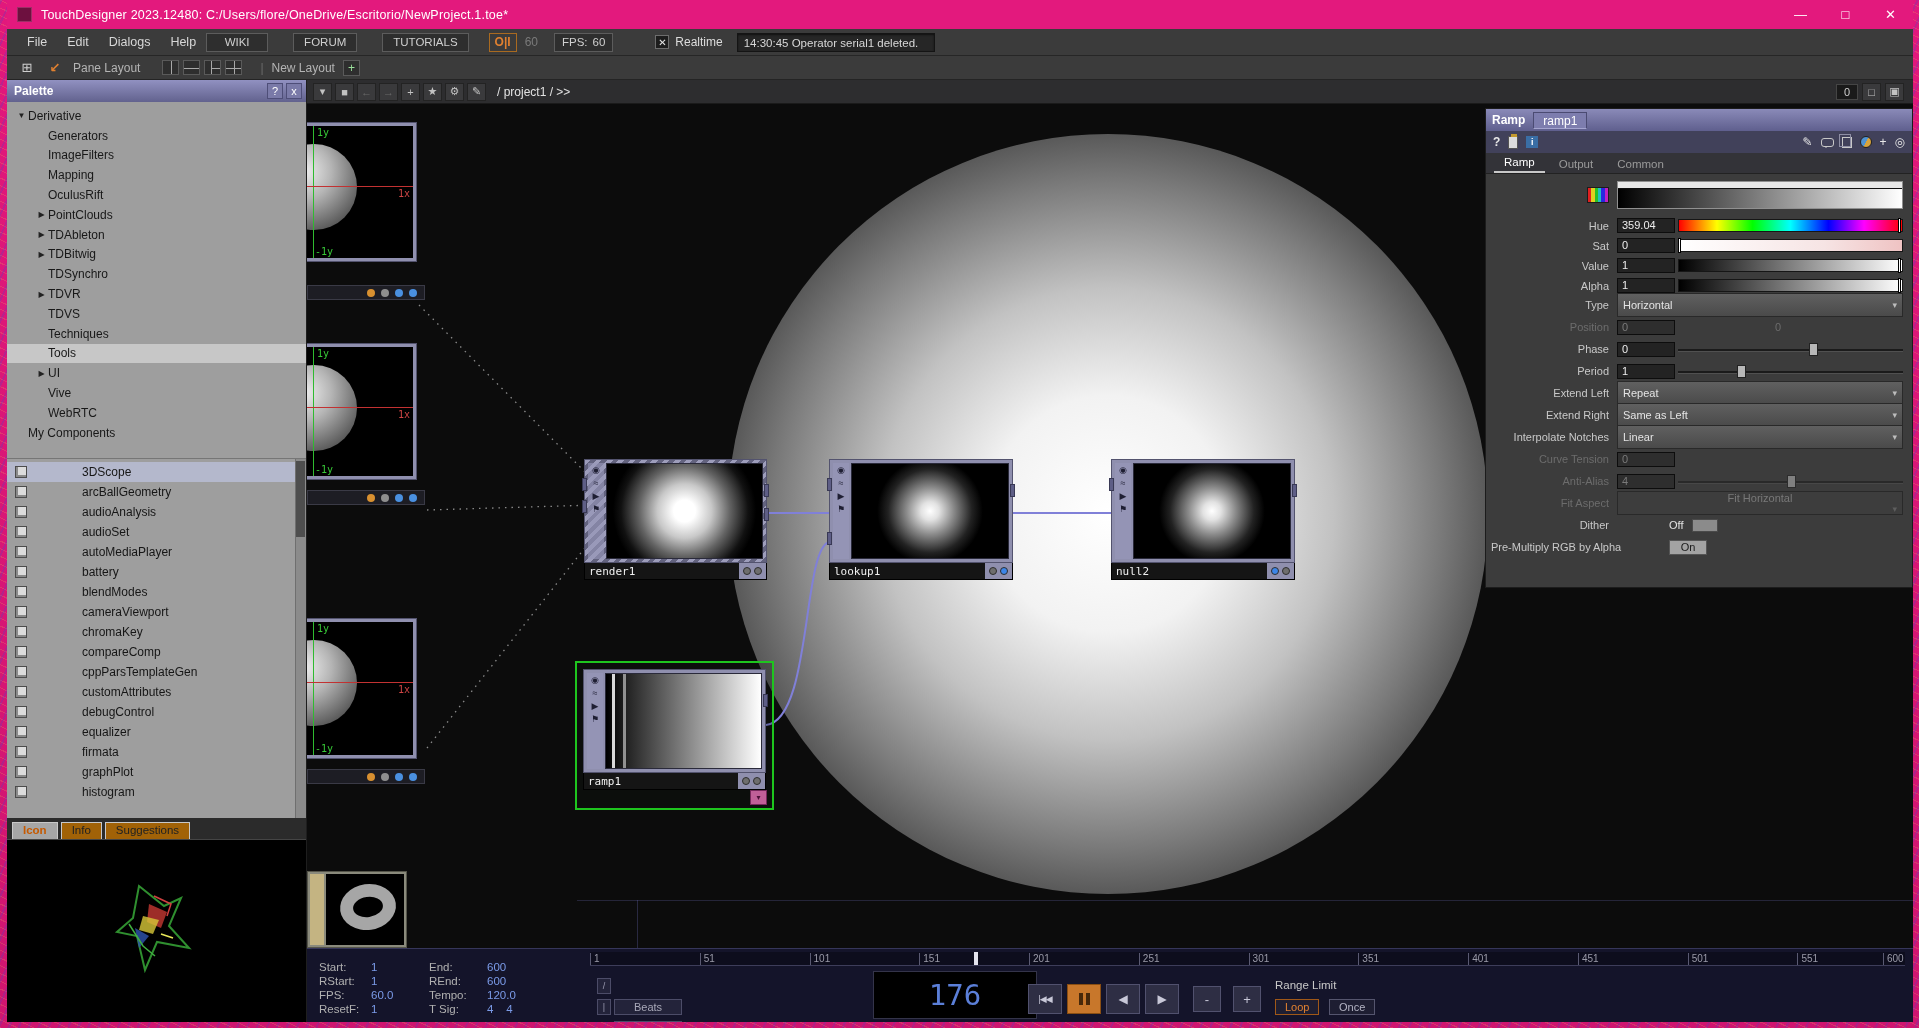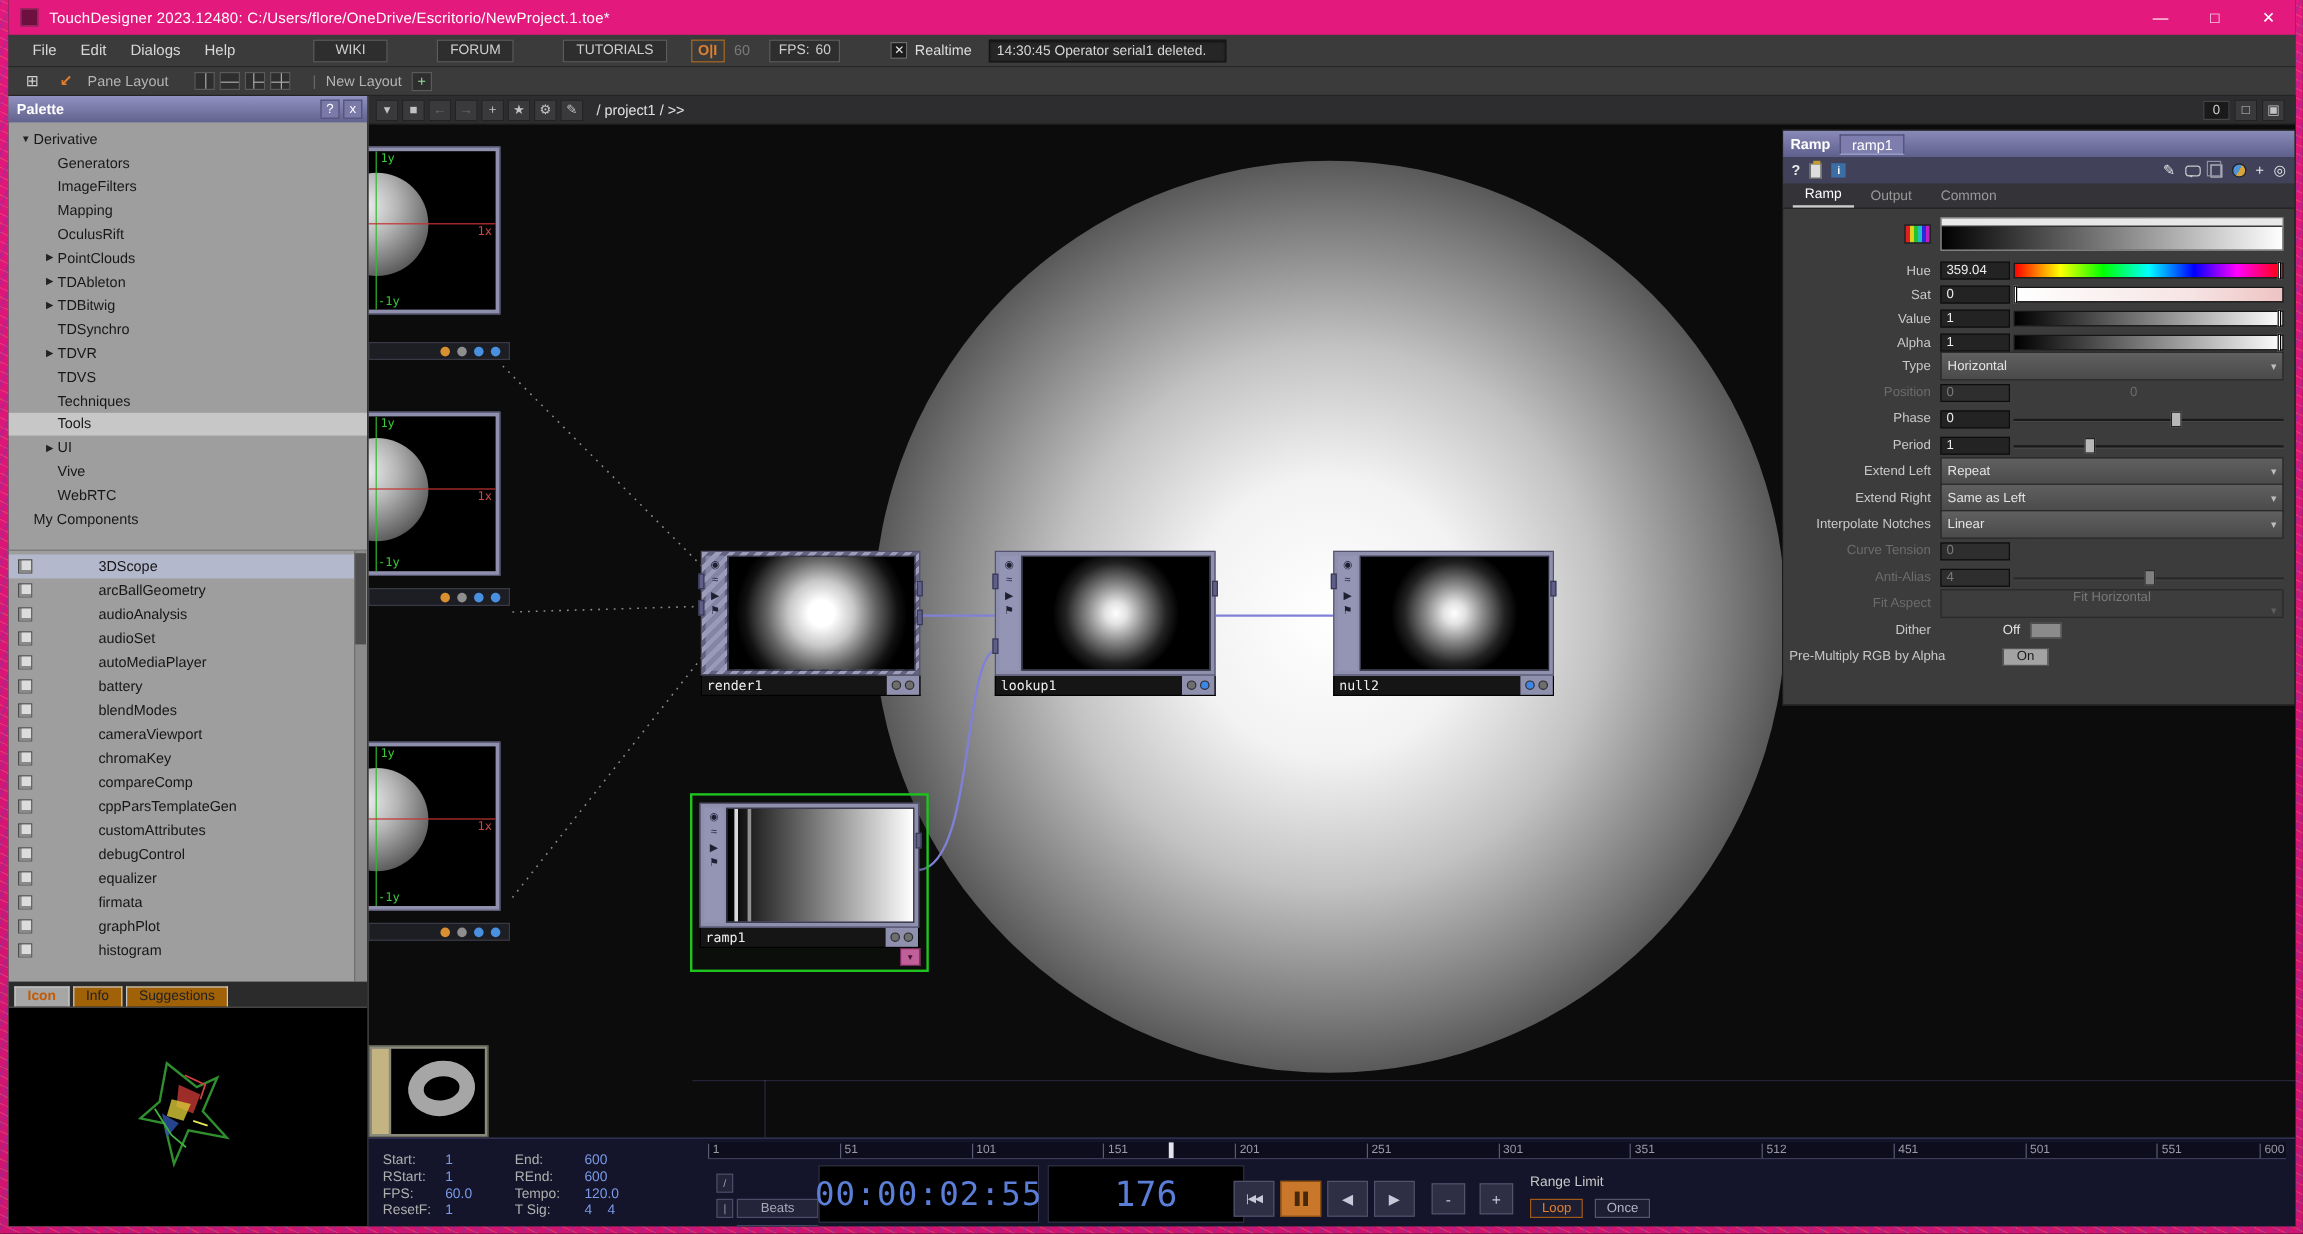--- a/index.html
+++ b/index.html
@@ -15,21 +15,21 @@
 .titlebar{position:absolute;left:0;top:0;right:0;height:29px;background:#e3197d;display:flex;align-items:center;color:#fff;z-index:100;}
 .tb-icon{width:15px;height:15px;margin:0 9px 0 10px;background:#6d103f;border:1px solid #9c2f66;flex:none;}
 .tb-title{font-size:12.5px;letter-spacing:.2px;}
 .tb-controls{margin-left:auto;display:flex;height:100%;}
 .tb-btn{width:45px;height:100%;display:flex;align-items:center;justify-content:center;font-size:13px;cursor:default;}
 
 
 .menubar{position:absolute;left:0;top:29px;right:0;height:27px;background:#3b3b3b;border-bottom:1px solid #262626;display:flex;align-items:center;z-index:90;}
 .menu-items{display:flex;margin-left:10px;}
 .menu-item{padding:4px 10px;color:#d8d8d8;font-size:12.5px;}
-.menu-links{display:flex;gap:41px;margin-left:55px;}
+.menu-links{display:flex;gap:25px;}
 .link-btn{min-width:62px;height:19px;background:#2e2e2e;border:1px solid #5c5c5c;color:#cfcfcf;font-size:11.5px;display:flex;align-items:center;justify-content:center;padding:0 10px;}
 .oi-badge{margin-left:20px;height:19px;padding:0 5px;border:1px solid #a96a20;color:#e08030;font-weight:bold;font-size:12px;display:flex;align-items:center;}
 .oi-dim{margin-left:8px;color:#7a7a7a;font-size:12px;}
 .fps-box{margin-left:16px;height:19px;padding:0 7px;border:1px solid #5c5c5c;background:#2e2e2e;display:flex;align-items:center;gap:5px;font-size:11.5px;color:#cfcfcf;}
 .rt-wrap{margin-left:42px;display:flex;align-items:center;gap:6px;}
 .rt-check{width:14px;height:14px;background:#1d1d1d;border:1px solid #6d6d6d;color:#e6e6e6;font-size:10px;display:flex;align-items:center;justify-content:center;}
 .status-box{margin-left:14px;width:198px;height:19px;background:#262626;border:1px solid #141414;box-shadow:inset 0 1px 2px rgba(0,0,0,.6);color:#d8d8d8;font-size:11.5px;padding:0 6px;line-height:18px;white-space:nowrap;overflow:hidden;}
 
 
 .toolbar2{position:absolute;left:0;top:56px;right:0;height:24px;background:#3b3b3b;border-bottom:1px solid #242424;display:flex;align-items:center;gap:8px;padding-left:10px;z-index:90;}
@@ -769,32 +769,31 @@
           </div>
       <div class="ruler">
             <span class="tick" style="left: 0%;">1</span>
             <span class="tick" style="left: 8.34725%;">51</span>
             <span class="tick" style="left: 16.6945%;">101</span>
             <span class="tick" style="left: 25.0417%;">151</span>
             <span class="tick" style="left: 33.389%;">201</span>
             <span class="tick" style="left: 41.7362%;">251</span>
             <span class="tick" style="left: 50.0835%;">301</span>
             <span class="tick" style="left: 58.4307%;">351</span>
-            <span class="tick" style="left: 66.778%;">512</span>
+            <span class="tick" style="left: 66.778%;">401</span>
             <span class="tick" style="left: 75.1252%;">451</span>
             <span class="tick" style="left: 83.4725%;">501</span>
             <span class="tick" style="left: 91.8197%;">551</span>
             <span class="tick" style="left: 100%; transform: translateX(-22px);">600</span>
             <i class="playhead" style="left: 29.2154%;"></i>
           </div>
       <span class="modebtn" style="left:290px;top:29px;">/</span>
       <span class="modebtn" style="left:290px;top:50px;">|</span>
       <span class="tc-btn">TimeCode</span>
       <span class="beats-btn">Beats</span>
-      <span class="timedisp">00:00:02:55</span>
       <span class="framedisp">176</span>
       <span class="tbtn start" style="left:721px;">|◀◀</span>
       <span class="tbtn pause" style="left:760px;">
             <span class="pausebars">
               <i></i>
               <i></i>
             </span>
           </span>
       <span class="tbtn" style="left:799px;">◀</span>
       <span class="tbtn" style="left:838px;">▶</span>

